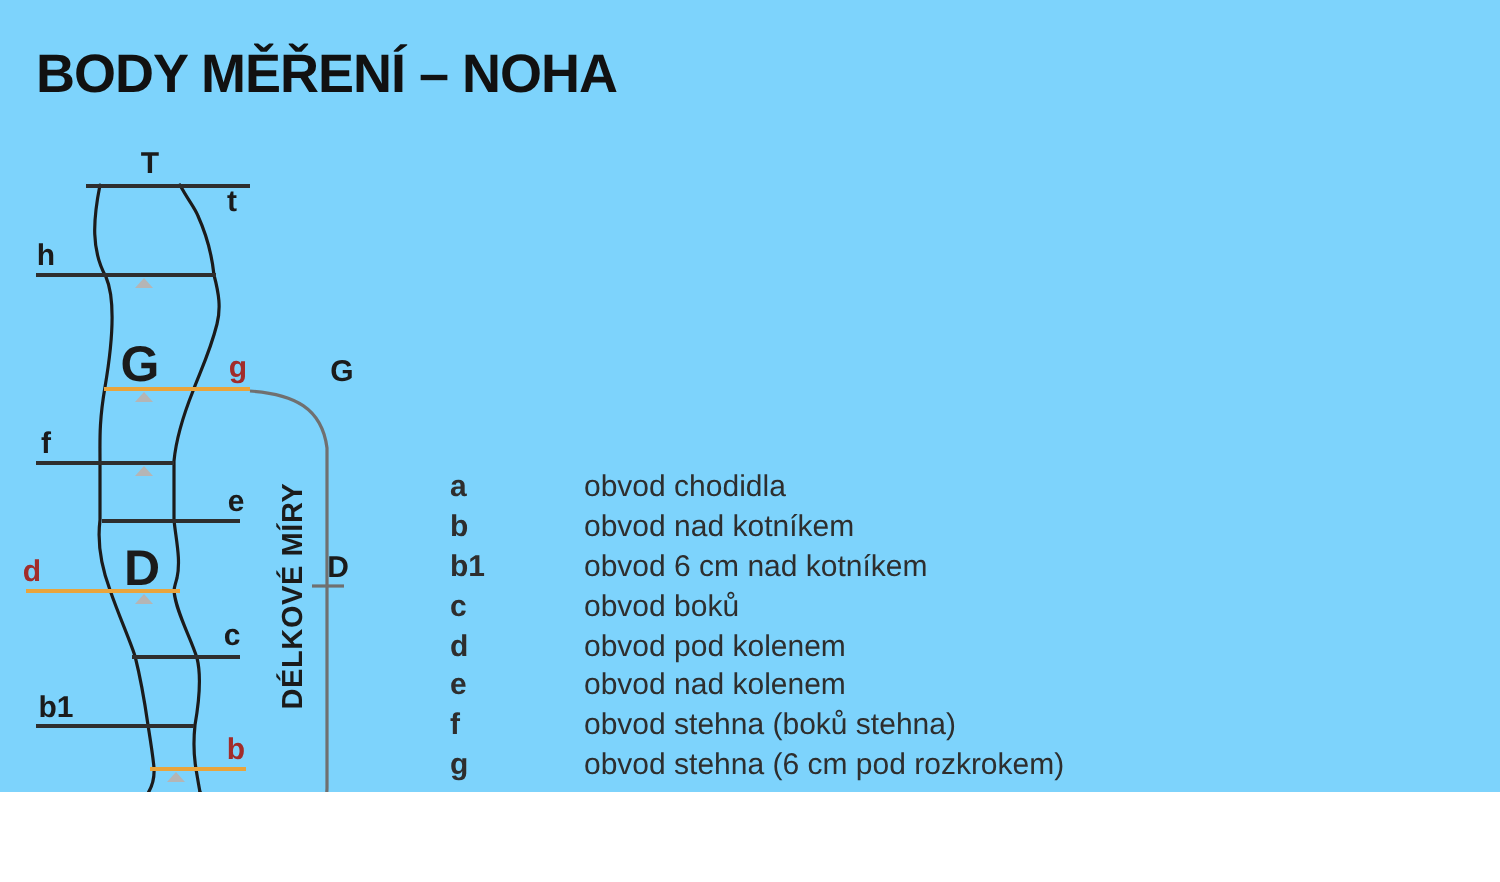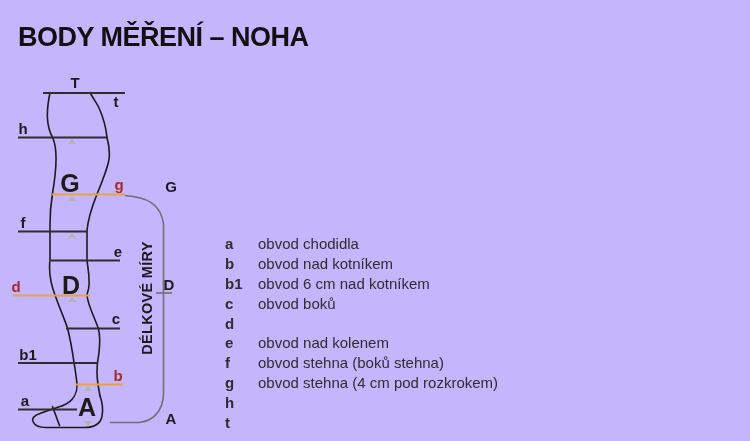--- a/index.html
+++ b/index.html
@@ -1,17 +1,17 @@
 <!DOCTYPE html>
 <html><head>
 <meta charset="utf-8">
 <style>
   html,body{margin:0;padding:0;background:#fff;}
   .stage{
-    position:relative;width:750px;height:441px;background:#c4b5fd;overflow:hidden;
+    position:relative;width:750px;height:396px;background:#7dd3fc;overflow:hidden;
     font-family:"Liberation Sans","DejaVu Sans",sans-serif;
   }
   .title{
     position:absolute;left:18px;top:22px;margin:0;
     font-size:27px;font-weight:bold;letter-spacing:-0.5px;color:#111;
     font-family:"Liberation Sans","DejaVu Sans",sans-serif;
   }
   .diagram{position:absolute;left:0;top:0;width:750px;height:441px;}
   svg.draw{position:absolute;left:0;top:0;}
   .lbl{
@@ -19,21 +19,21 @@
     font-size:15px;font-weight:bold;color:#1b1b1b;line-height:1;white-space:nowrap;
   }
   .lbl.big{font-size:25px;}
   .lbl.red{color:#A22C2A;}
   .lbl.rot{transform:translate(-50%,-50%) rotate(-90deg);font-size:14.5px;letter-spacing:0.3px;}
   .legend{
     position:absolute;left:225px;top:234px;width:330px;color:#2e2e2e;font-size:15px;
   }
   .legend .row{display:flex;align-items:center;height:19.8px;}
   .legend .k{flex:0 0 33px;font-weight:bold;}
-  .legend .v{flex:1;}
+  .legend .v{flex:1;margin-left:34px;}
 </style>
 </head>
 <body>
 
 <div class="stage">
 
   <h1 class="title">BODY MĚŘENÍ – NOHA</h1>
 
   <div class="diagram">
 
@@ -136,32 +136,33 @@
     <div class="row">
         <span class="k">b1</span>
         <span class="v">obvod 6 cm nad kotníkem</span>
       </div>
     <div class="row">
         <span class="k">c</span>
         <span class="v">obvod boků</span>
       </div>
     <div class="row">
         <span class="k">d</span>
+        <span class="v">obvod pod kolenem</span>
       </div>
     <div class="row">
         <span class="k">e</span>
         <span class="v">obvod nad kolenem</span>
       </div>
     <div class="row">
         <span class="k">f</span>
         <span class="v">obvod stehna (boků stehna)</span>
       </div>
     <div class="row">
         <span class="k">g</span>
-        <span class="v">obvod stehna (4 cm pod rozkrokem)</span>
+        <span class="v">obvod stehna (6 cm pod rozkrokem)</span>
       </div>
     <div class="row">
         <span class="k">h</span>
       </div>
     <div class="row">
         <span class="k">t</span>
       </div>
   </div>
 
 </div>

